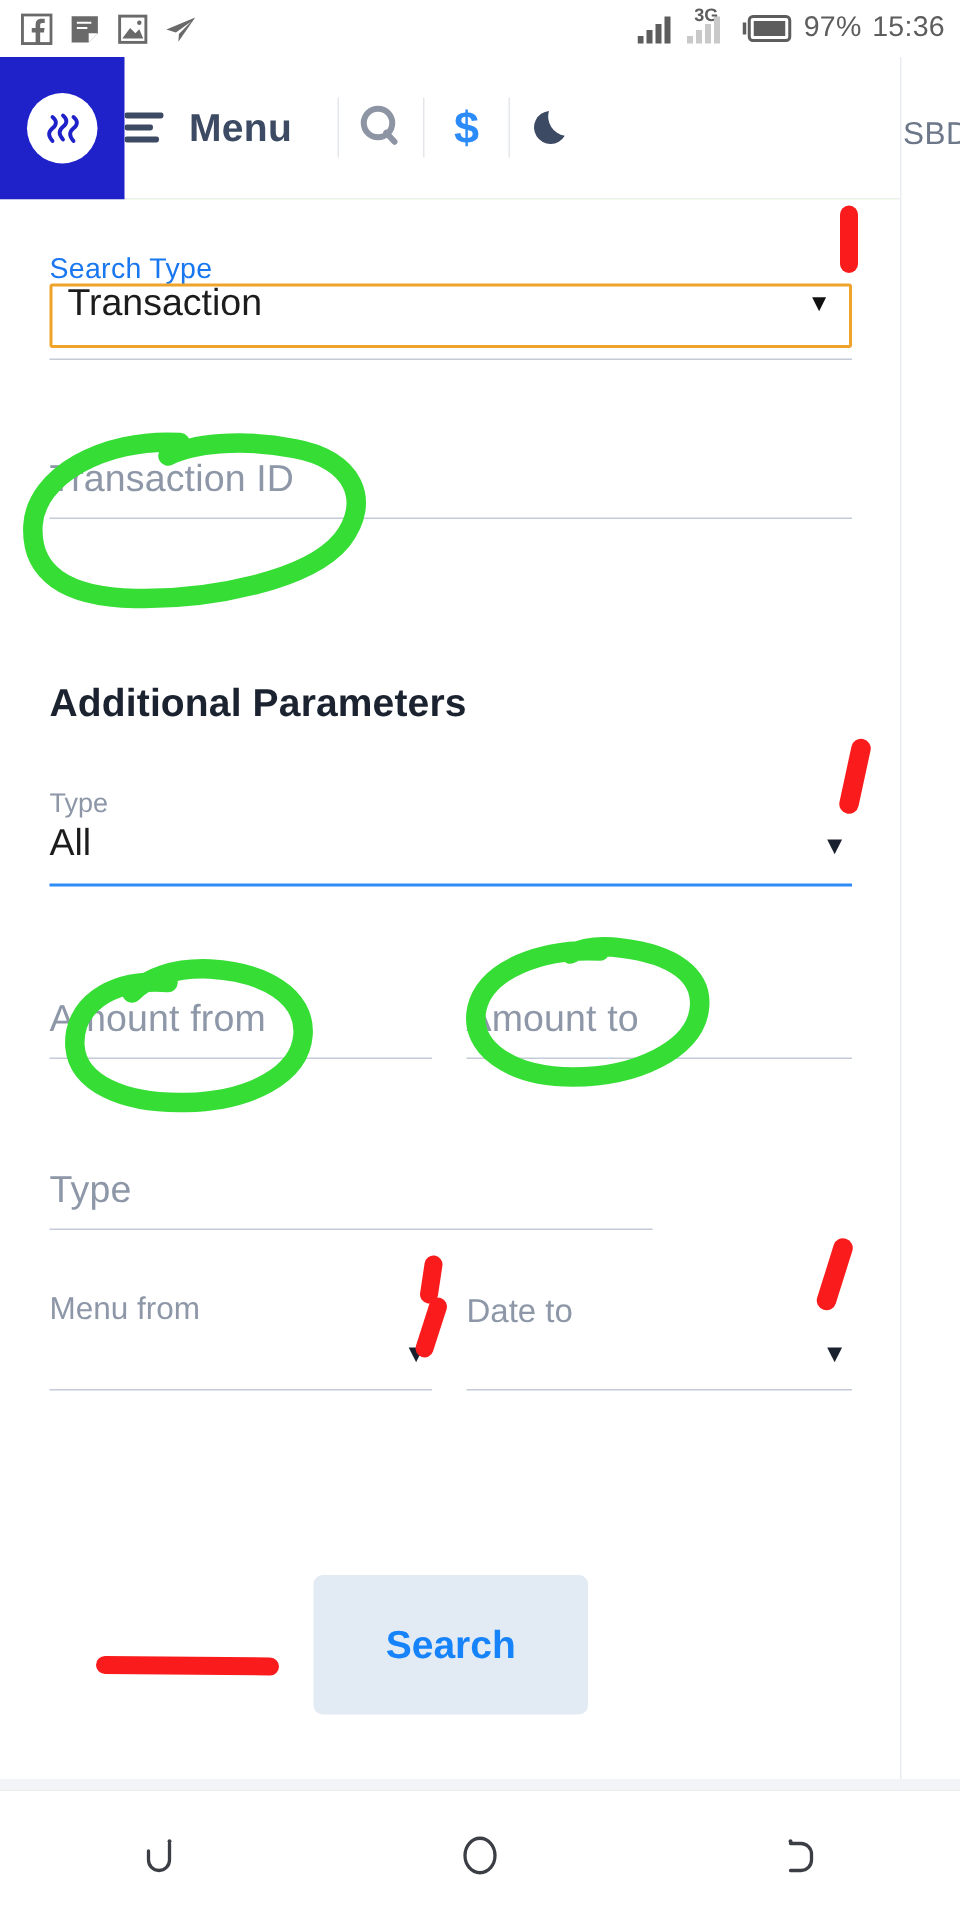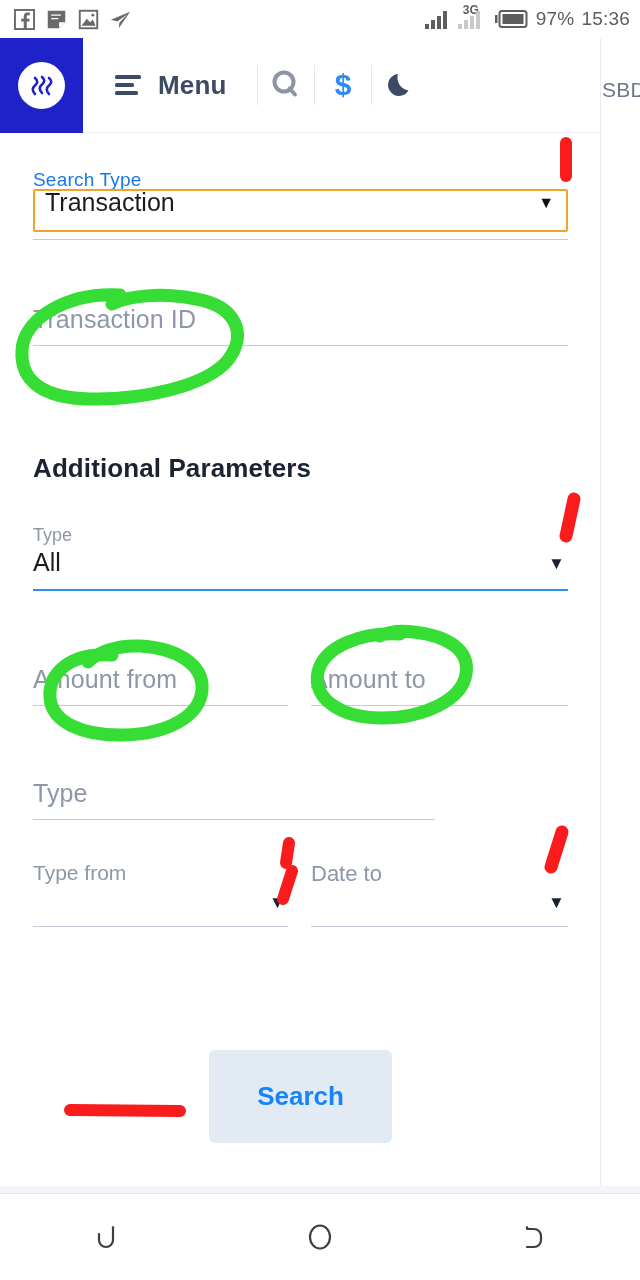--- a/index.html
+++ b/index.html
@@ -28,21 +28,21 @@
     border-bottom: 1px solid #eceff3;
   }
   .logo-tile {
     width: 83px; height: 95px; background: #2022c9;
     display: flex; align-items: center; justify-content: center; flex: none;
   }
   .logo-circle {
     width: 47px; height: 47px; border-radius: 50%; background: #fff;
     display: flex; align-items: center; justify-content: center;
   }
-  .nav-wrap { flex: 1; display: flex; align-items: center; padding-left: 32px; }
+  .nav-wrap { flex: 1; display: flex; align-items: center; }
   .menu-item { display: flex; align-items: center; gap: 13px; }
   .menu-label { font-size: 26px; font-weight: bold; color: #3c4a63; letter-spacing: .2px; }
   .divider-v { width: 1px; height: 40px; background: #e3e7ec; }
   .icon-btn { display: flex; align-items: center; justify-content: center; width: 56px; }
   .pad-l { margin-left: 30px; }
   .sbd-label {
     position: absolute; left: 602px; top: 78px;
     font-size: 21px; color: #6c7789; letter-spacing: .3px;
   }
   .right-gutter {
@@ -227,21 +227,21 @@
 
     <div class="placeholder" style="left:33px; top:532px;">Amount from</div>
     <div class="rule" style="left:33px; top:572px; width:255px;"></div>
 
     <div class="placeholder" style="left:311px; top:532px;">Amount to</div>
     <div class="rule" style="left:311px; top:572px; width:257px;"></div>
 
     <div class="placeholder" style="left:33px; top:646px;">Type</div>
     <div class="rule" style="left:33px; top:686px; width:402px;"></div>
 
-    <div class="small-label" style="left:33px; top:728px; font-size:21px;">Type from</div>
+    <div class="small-label" style="left:33px; top:728px; font-size:21px;">Menu from</div>
     <div class="caret-dark" style="left:269px; top:761px;">▼</div>
     <div class="rule" style="left:33px; top:793px; width:255px;"></div>
 
     <div class="small-label" style="left:311px; top:728px; font-size:22px;">Date to</div>
     <div class="caret-dark" style="left:548px; top:761px;">▼</div>
     <div class="rule" style="left:311px; top:793px; width:257px;"></div>
   </div>
 
   <button class="search-btn">Search</button>
 

